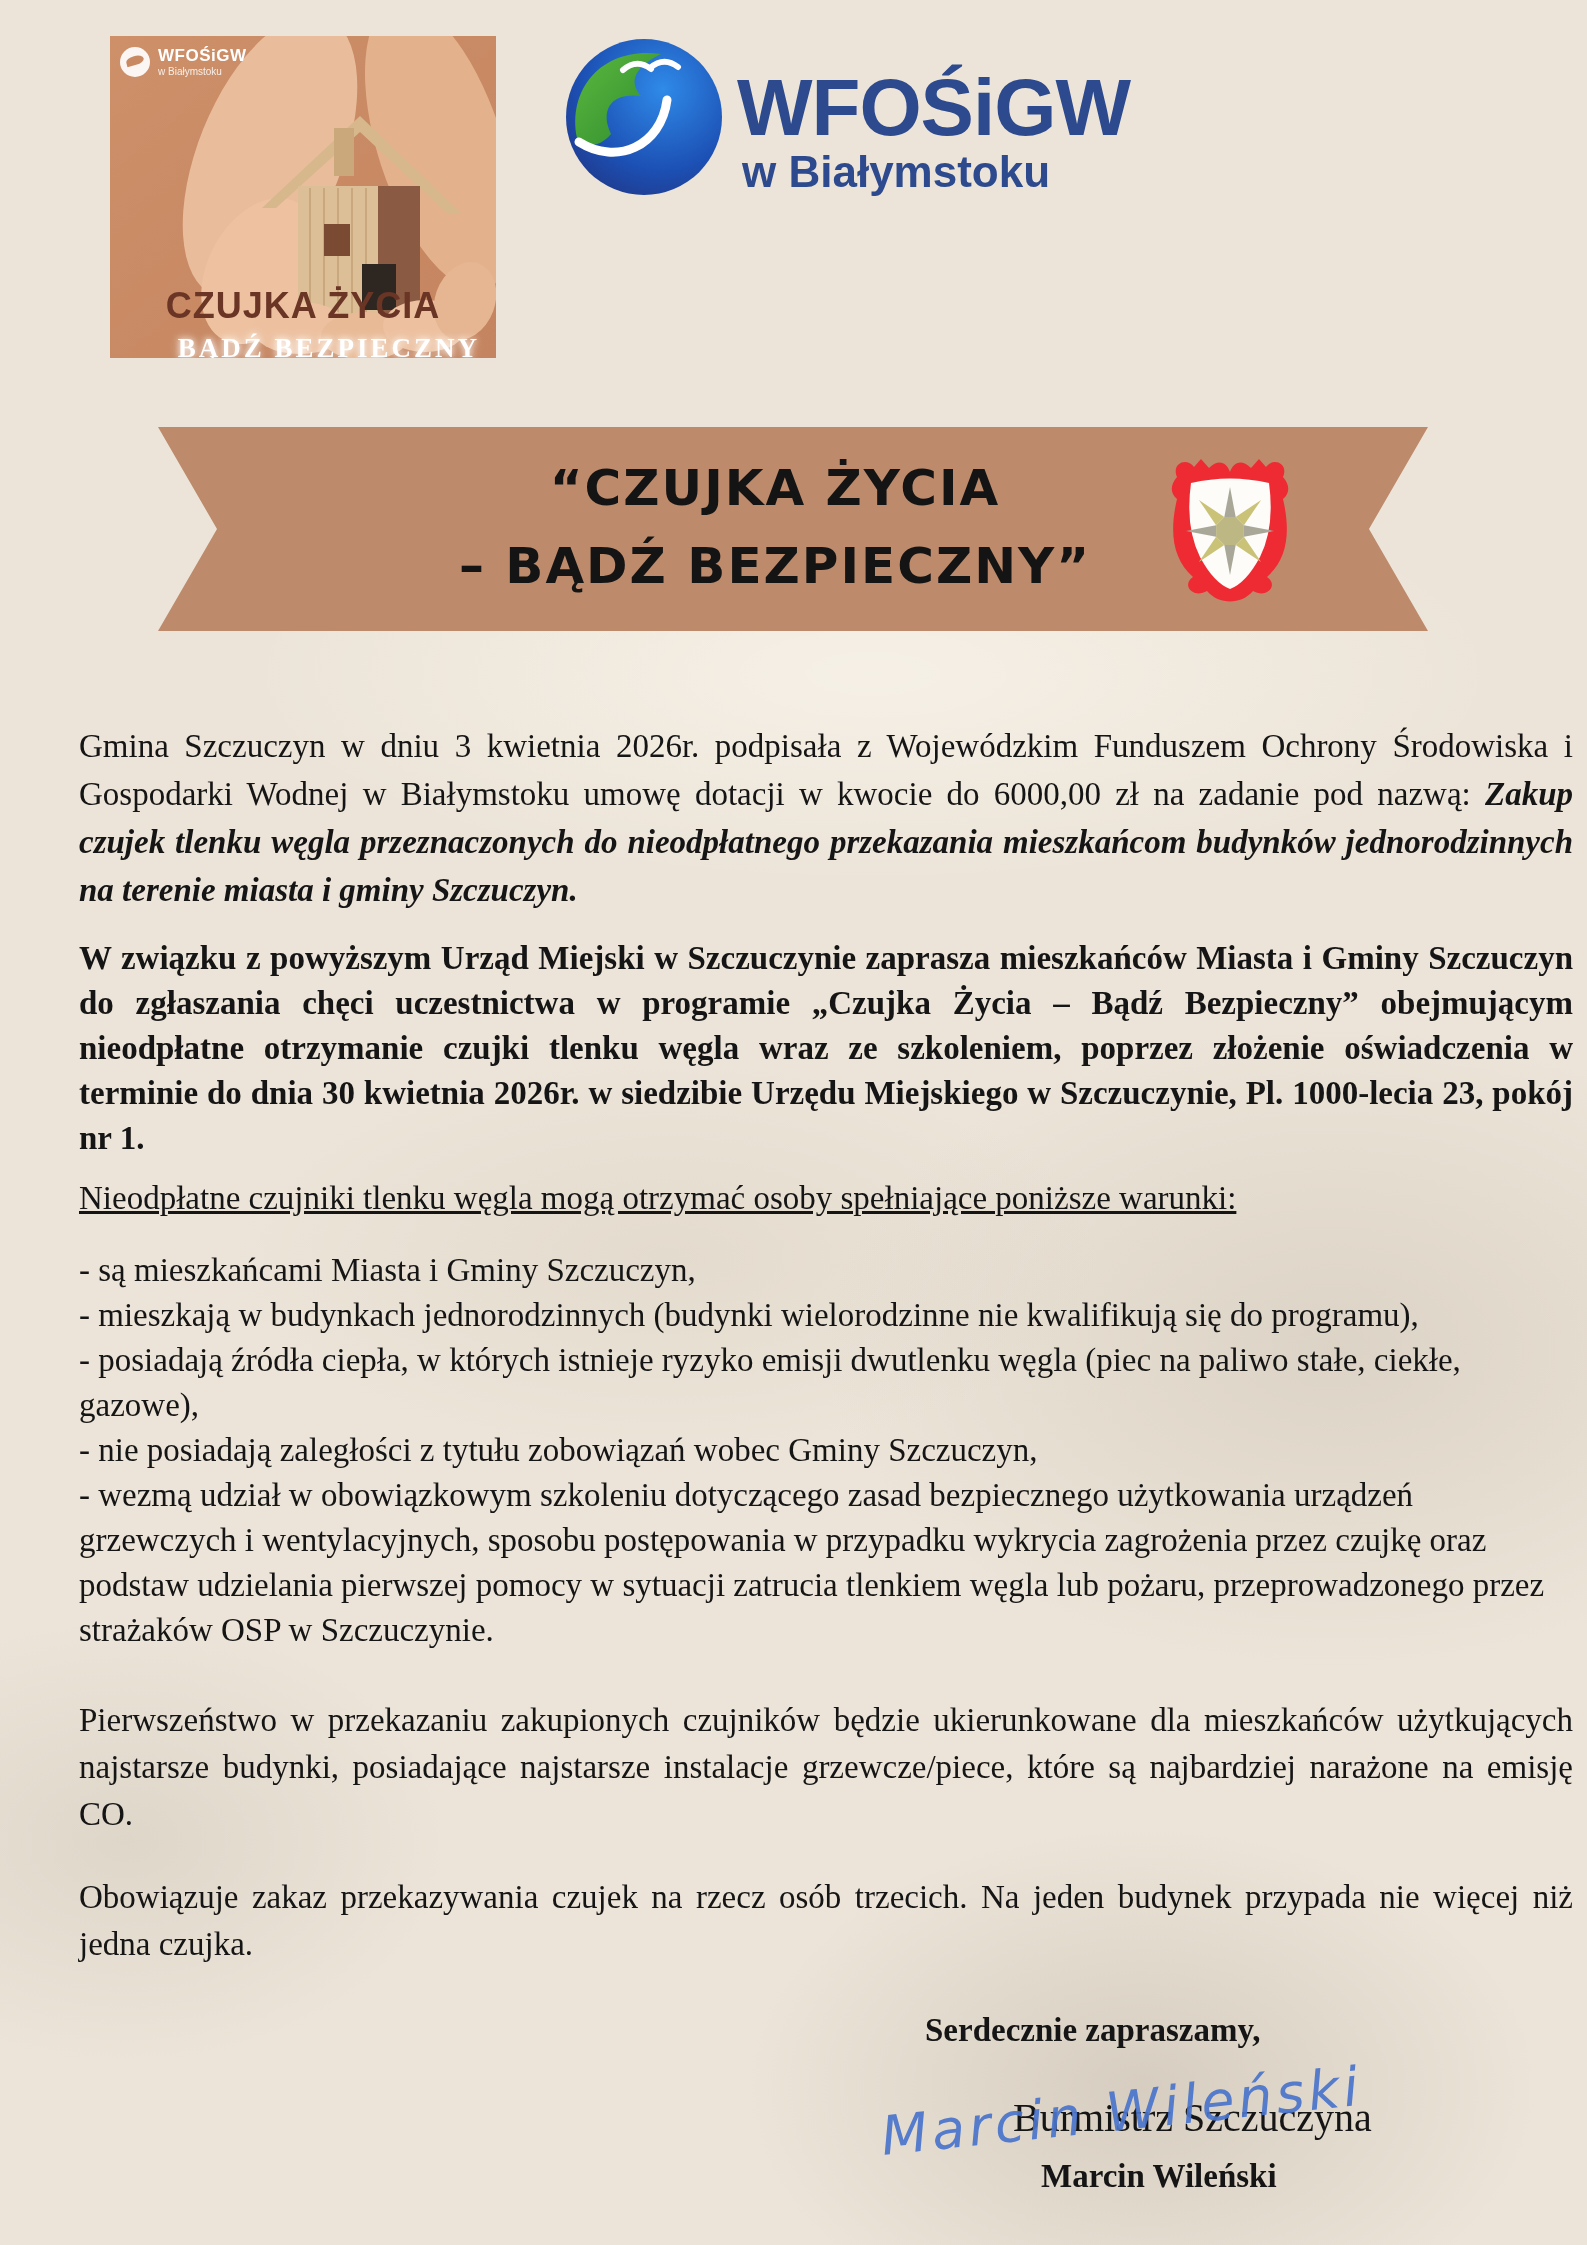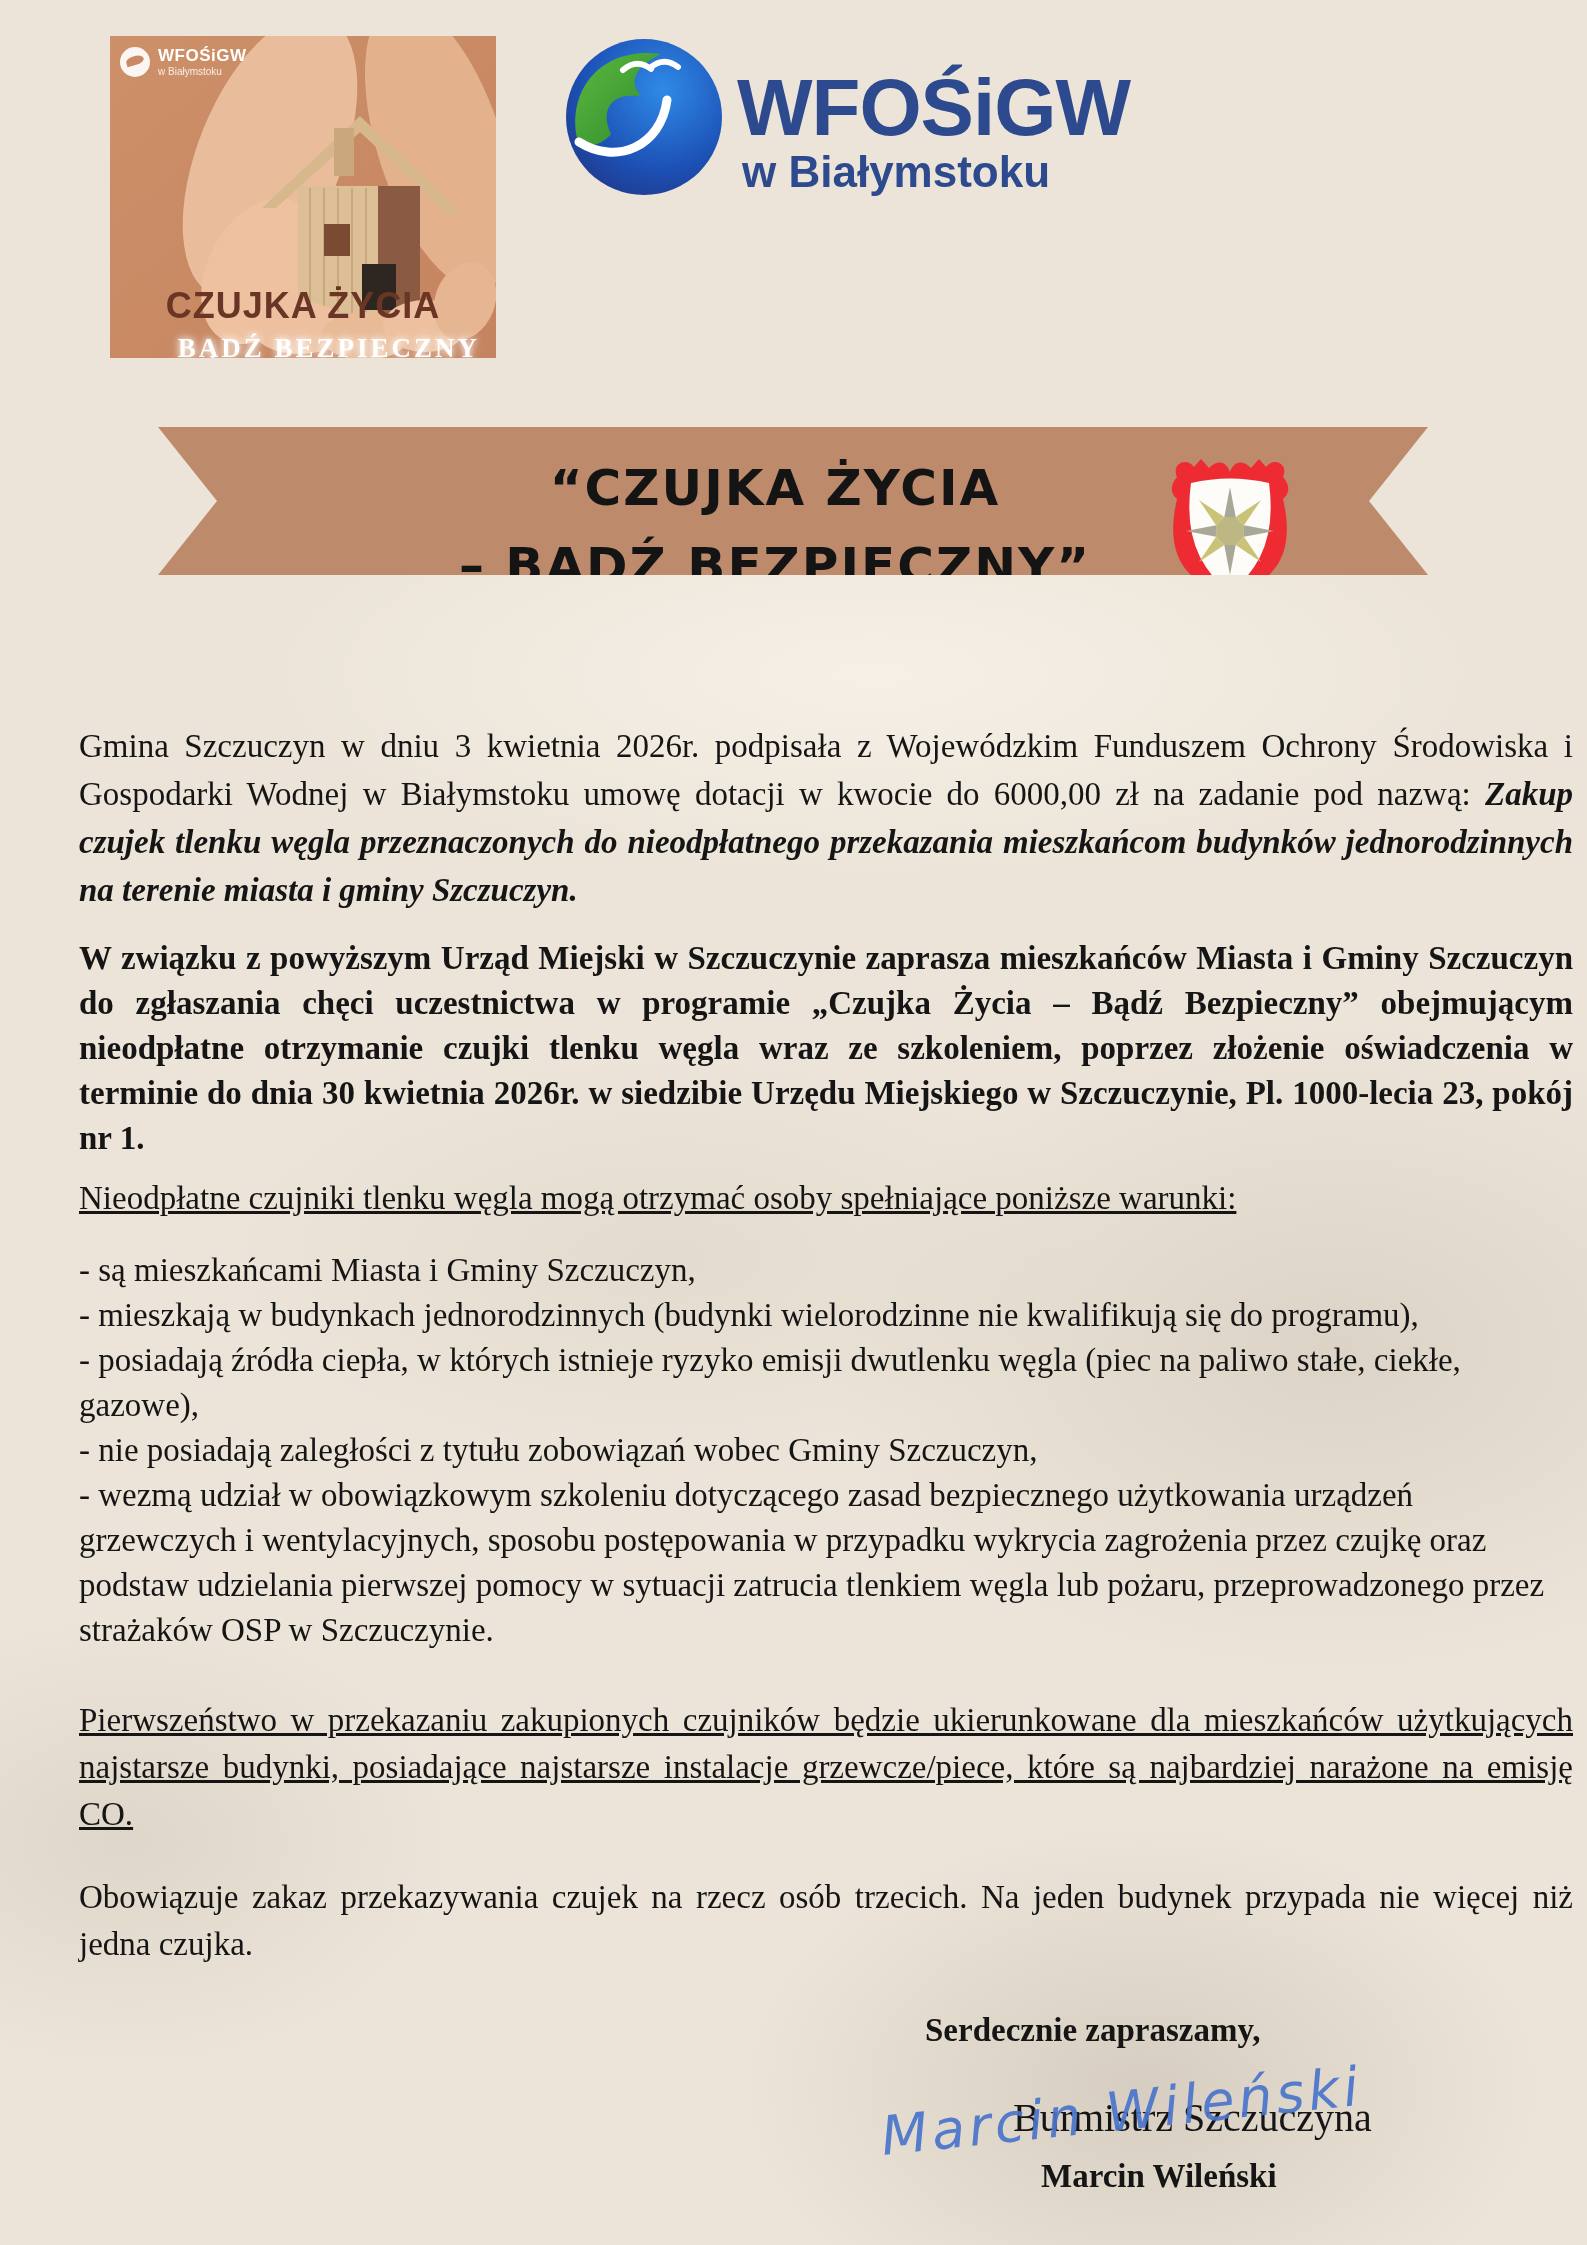--- a/index.html
+++ b/index.html
@@ -55,42 +55,42 @@
     color:#2d4a8e; letter-spacing:-1px; line-height:1;
   }
   .logo-sub {
     position:absolute; left:742px; top:150px;
     font-family:"Liberation Sans",sans-serif; font-weight:bold; font-size:44px;
     color:#2d4a8e; line-height:1;
   }
 
   
   .ribbon {
-    position:absolute; left:158px; top:427px; width:1270px; height:148px;
+    position:absolute; left:158px; top:427px; width:1270px; height:204px;
     background:#bd8b6c;
     clip-path: polygon(0 0, 100% 0, calc(100% - 59px) 50%, 100% 100%, 0 100%, 59px 50%);
   }
   .ribbon-text {
     position:absolute; left:187px; top:22px; width:860px; text-align:center;
     font-family:"DejaVu Sans",sans-serif; font-weight:bold; font-size:50px;
     line-height:78px; color:#141414; letter-spacing:2px;
   }
   .crest { position:absolute; left:1009px; top:28px; width:126px; height:152px; }
 
   
   .btxt {
     position:absolute; left:48px; width:1494px;
     font-family:"Liberation Serif",serif; font-size:33px; color:#151515;margin-left:31px;
   }
   .p1 { top:722px; line-height:48px; text-align:justify; }
   .p1 .em { font-weight:bold; font-style:italic; }
   .p2 { top:936px; line-height:45px; text-align:justify; font-weight:bold; }
   .heading { top:1180px; text-decoration:underline; }
   .conditions { top:1248px; line-height:45px; }
-  .priority { top:1697px; line-height:47px; text-align:justify; text-decoration:underline; }
+  .priority { top:1697px; line-height:47px; text-align:justify; }
   .restriction { top:1874px; line-height:47px; text-align:justify; }
 
   .closing { position:absolute; left:925px; top:2012px; font-family:"Liberation Serif",serif; font-weight:bold; font-size:33px; color:#151515; }
   .sig-title { position:absolute; left:1013px; top:2094px; font-family:"Liberation Serif",serif; font-weight:normal; font-size:40px; color:#151515; }
   .sig-script {
     position:absolute; left:880px; top:2078px; width:520px;
     font-family:"DejaVu Sans",sans-serif; font-style:italic; font-size:54px;
     color:#4a74cc; transform:rotate(-6deg); letter-spacing:4px; opacity:.92;
   }
   .sig-name { position:absolute; left:1041px; top:2158px; font-family:"Liberation Serif",serif; font-weight:bold; font-size:33px; color:#151515; }

